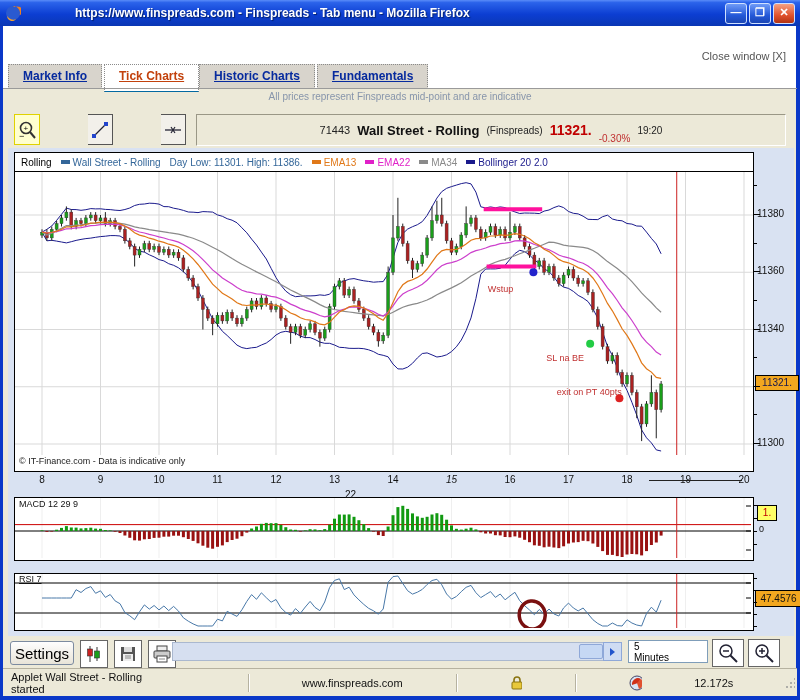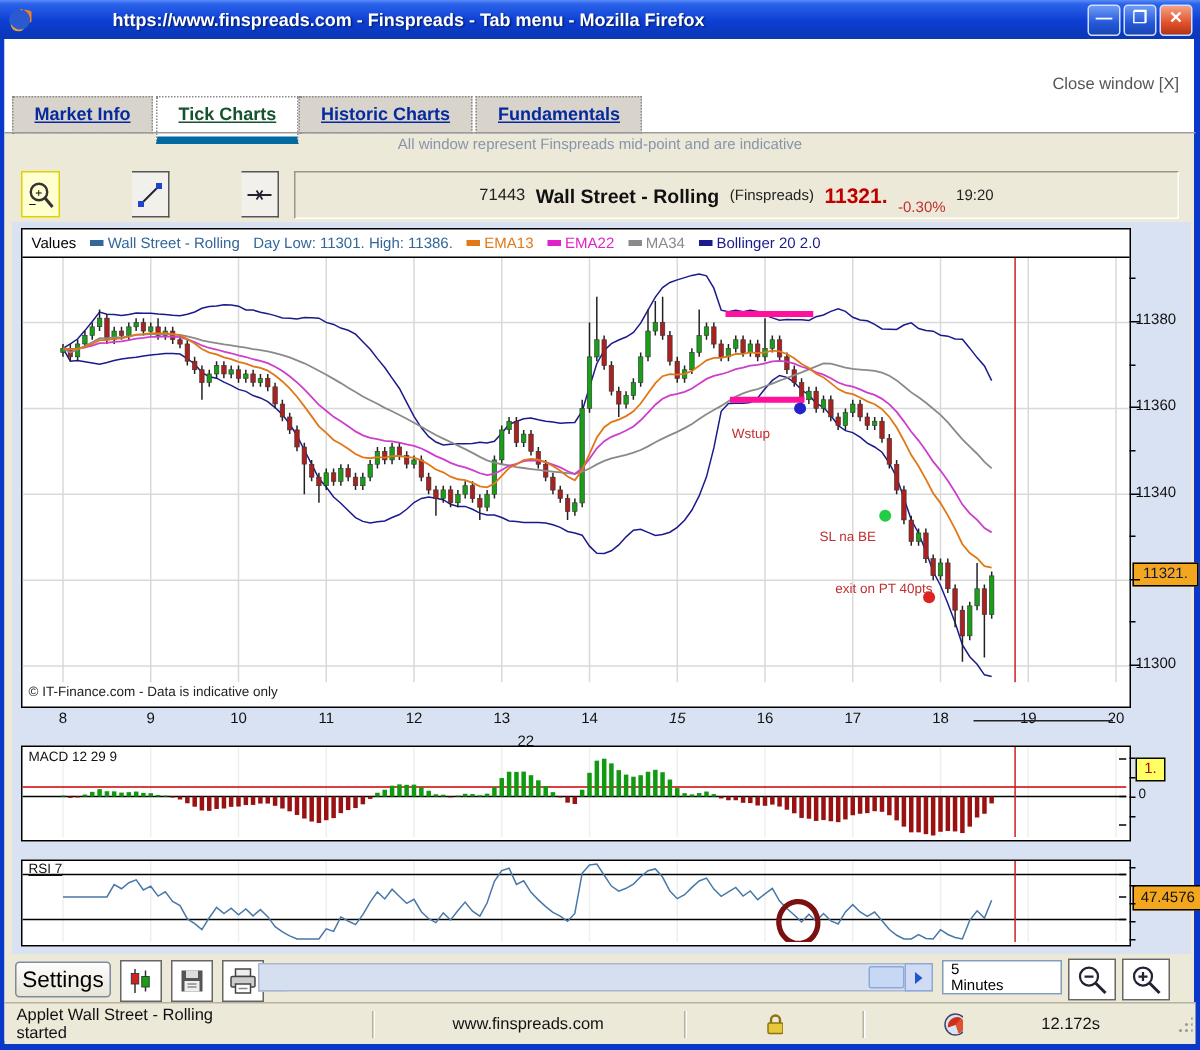--- a/index.html
+++ b/index.html
@@ -14,21 +14,21 @@
   .winbtn{width:20px;height:19px;border-radius:3px;border:1px solid #cfe0ff;
     color:#fff;font-size:11px;line-height:17px;text-align:center;margin-left:2px;
     background:linear-gradient(180deg,#6f9bf7,#2458d8 60%,#1b46b4);}
   .winbtn.close{background:linear-gradient(180deg,#f4a183,#e0512c 60%,#b23414);}
   #winbtns{position:absolute;right:5px;top:3px;display:flex;}
   .vborder{background:#0a38c8;}
   
   .tab{position:absolute;top:64px;height:23px;line-height:23px;padding:0 14px;
     border:1px dotted #8a8a8a;background:#d8d4cc;color:#062a9e;font-weight:bold;
     font-size:12px;text-decoration:underline;white-space:nowrap;}
-  .tab.active{background:#fff;color:#14532d;border-bottom:5px solid #0369a1;height:26px;}
+  .tab.active{background:#fff;color:#c2410c;border-bottom:1px solid #0369a1;height:26px;}
   #tabrule{left:3px;top:88px;width:794px;height:1px;background:#9a9a9a;}
   #notice{left:3px;top:91px;width:794px;text-align:center;color:#8795ab;font-size:10px;}
   
   .toolbtn{width:24px;height:29px;border:1px solid #555;border-left:none;background:#f2f0ea;
     display:flex;align-items:center;justify-content:center;}
   .toolbtn:first-child{border-left:1px solid #555;}
   .toolbtn.sel{background:#ffffcf;border:1px solid #e0d200;}
   #quotebar{left:196px;top:114px;width:588px;height:30px;background:#ece9d8;
     border:1px solid #9a9786;border-bottom-color:#fff;border-right-color:#fff;
     display:flex;align-items:center;justify-content:center;gap:7px;white-space:nowrap;}
@@ -102,21 +102,21 @@
   <div class="abs" style="left:3px;top:26px;width:793px;height:63px;background:#ffffff"></div>
   <div class="abs" style="left:3px;top:89px;width:793px;height:579px;background:#ece9d8"></div>
 
   <div class="abs" style="right:14px;top:50px;font-size:11px;color:#555">Close window [X]</div>
 
   <div class="tab" style="left:8px">Market Info</div>
   <div class="tab active" style="left:104px">Tick Charts</div>
   <div class="tab" style="left:199px">Historic Charts</div>
   <div class="tab" style="left:317px">Fundamentals</div>
   <div id="tabrule" class="abs"></div>
-  <div id="notice" class="abs">All window represent Finspreads mid-point and are indicative</div>
+  <div id="notice" class="abs">All prices represent Finspreads mid-point and are indicative</div>
 
   <div class="abs" style="left:14px;top:114px;display:flex">
     <div class="toolbtn sel">
       <svg width="18" height="20">
         <circle cx="8" cy="8" r="5.5" fill="none" stroke="#333" stroke-width="1.6"></circle>
         <line x1="12" y1="12" x2="17" y2="18" stroke="#333" stroke-width="2"></line>
         <text x="5.5" y="11" font-size="8" fill="#000">+</text>
         <text x="1" y="19" font-size="9" fill="#000">−</text>
       </svg>
     </div>
@@ -173,21 +173,21 @@
     <span class="pv">(Finspreads)</span>
     <span class="px">11321.</span>
     <span class="ch">-0.30%</span>
     <span class="tm">19:20</span>
   </div>
 
   <div id="chartzone" class="abs"></div>
 
   <div class="panel" style="left:14px;top:152px;width:738px;height:318px">
     <div id="legendrow">
-      <span style="color:#000">Values</span>
+      <span style="color:#000">Rolling</span>
       <span id="legend-items" style="display:flex;align-items:center;gap:9px">
           <span style="color: rgb(51, 102, 153); display: inline-flex; align-items: center;"><span class="sw" style="background:#336699"></span>Wall Street - Rolling</span>
           <span style="color: rgb(51, 102, 153);">Day Low: 11301. High: 11386.</span>
           <span style="color: rgb(224, 120, 24); display: inline-flex; align-items: center;"><span class="sw" style="background:#e07818"></span>EMA13</span>
           <span style="color: rgb(224, 32, 200); display: inline-flex; align-items: center;"><span class="sw" style="background:#e020c8"></span>EMA22</span>
           <span style="color: rgb(138, 138, 138); display: inline-flex; align-items: center;"><span class="sw" style="background:#8a8a8a"></span>MA34</span>
           <span style="color: rgb(26, 26, 140); display: inline-flex; align-items: center;"><span class="sw" style="background:#1a1a8c"></span>Bollinger 20 2.0</span>
         </span>
     </div>
     <div id="mainsvg">

